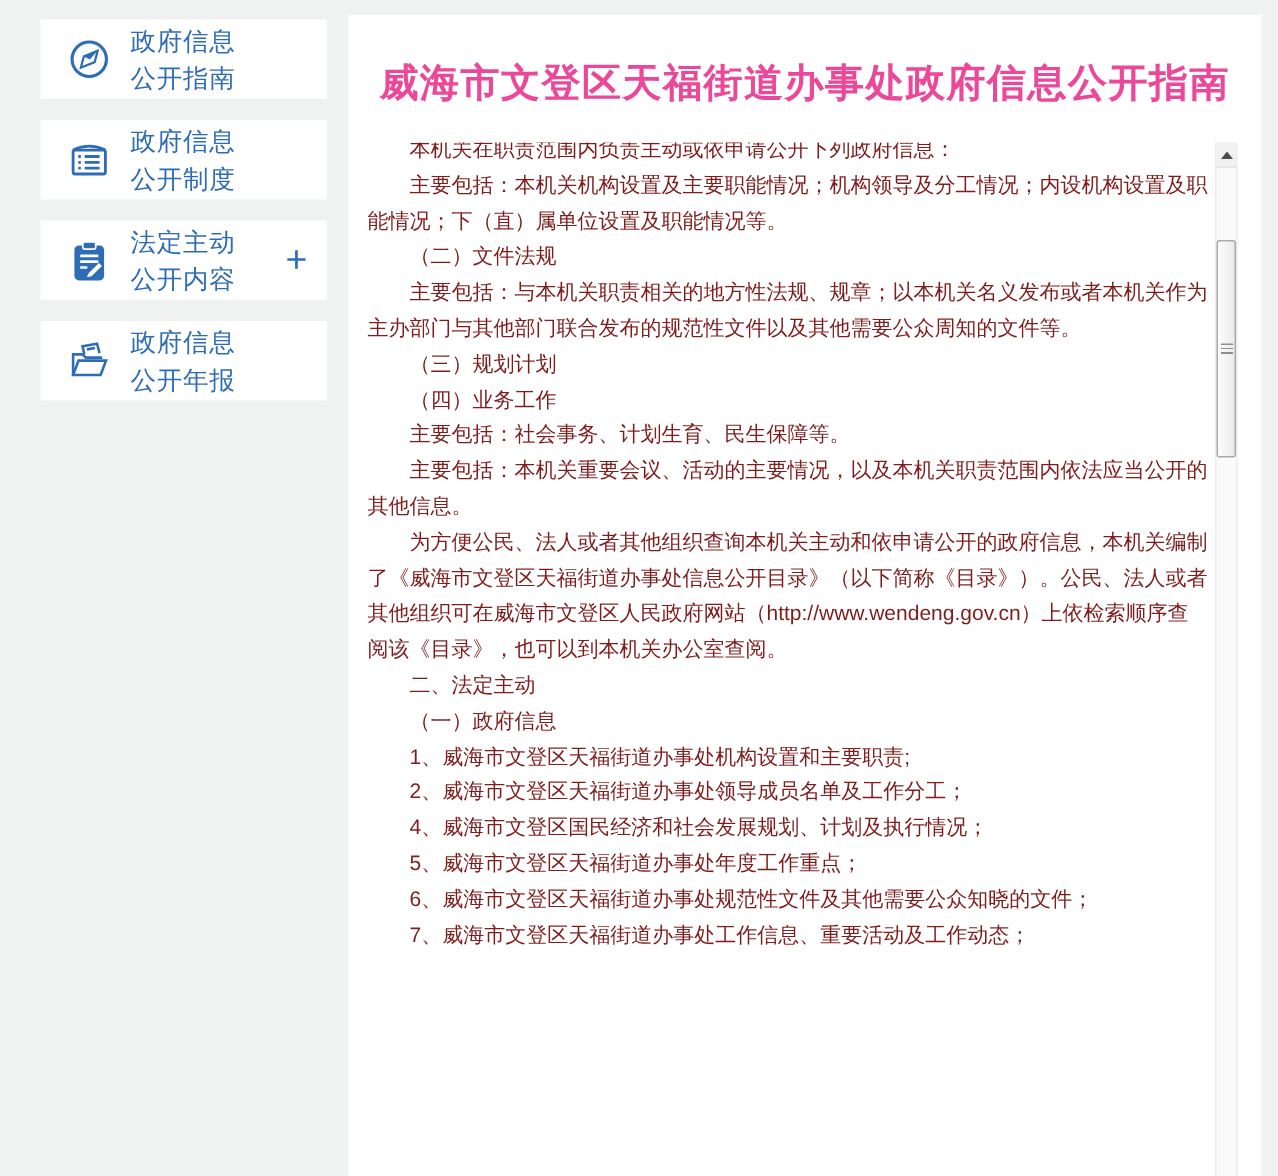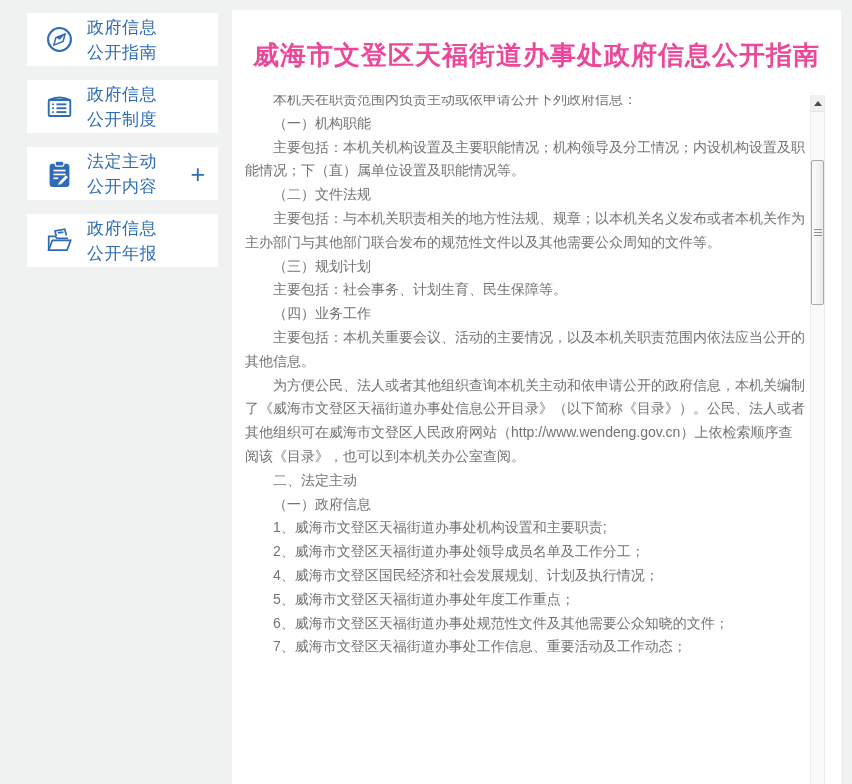--- a/index.html
+++ b/index.html
@@ -131,29 +131,28 @@
       <span class="sb-label">政府信息
 公开年报</span>
 
     </div>
   </aside>
 
 <main class="content-panel">
   <h1 class="page-title" style="color: #ec4899;">威海市文登区天福街道办事处政府信息公开指南</h1>
 
   <div class="scroll-area">
-    <div class="scroll-content" style="color: #737373;">
+    <div class="scroll-content" style="color: #7f1d1d;">
         <p>本机关在职责范围内负责主动或依申请公开下列政府信息：</p>
-        <p>（一）机构职能</p>
         <p>主要包括：本机关机构设置及主要职能情况；机构领导及分工情况；内设机构设置及职能情况；下（直）属单位设置及职能情况等。</p>
         <p>（二）文件法规</p>
         <p>主要包括：与本机关职责相关的地方性法规、规章；以本机关名义发布或者本机关作为主办部门与其他部门联合发布的规范性文件以及其他需要公众周知的文件等。</p>
         <p>（三）规划计划</p>
+        <p>（四）业务工作</p>
         <p>主要包括：社会事务、计划生育、民生保障等。</p>
-        <p>（四）业务工作</p>
         <p>主要包括：本机关重要会议、活动的主要情况，以及本机关职责范围内依法应当公开的其他信息。</p>
         <p>为方便公民、法人或者其他组织查询本机关主动和依申请公开的政府信息，本机关编制了《威海市文登区天福街道办事处信息公开目录》（以下简称《目录》）。公民、法人或者其他组织可在威海市文登区人民政府网站（http://www.wendeng.gov.cn）上依检索顺序查阅该《目录》，也可以到本机关办公室查阅。</p>
         <p>二、法定主动</p>
         <p>（一）政府信息</p>
         <p>1、威海市文登区天福街道办事处机构设置和主要职责;</p>
         <p>2、威海市文登区天福街道办事处领导成员名单及工作分工；</p>
         <p>4、威海市文登区国民经济和社会发展规划、计划及执行情况；</p>
         <p>5、威海市文登区天福街道办事处年度工作重点；</p>
         <p>6、威海市文登区天福街道办事处规范性文件及其他需要公众知晓的文件；</p>
         <p>7、威海市文登区天福街道办事处工作信息、重要活动及工作动态；</p>

